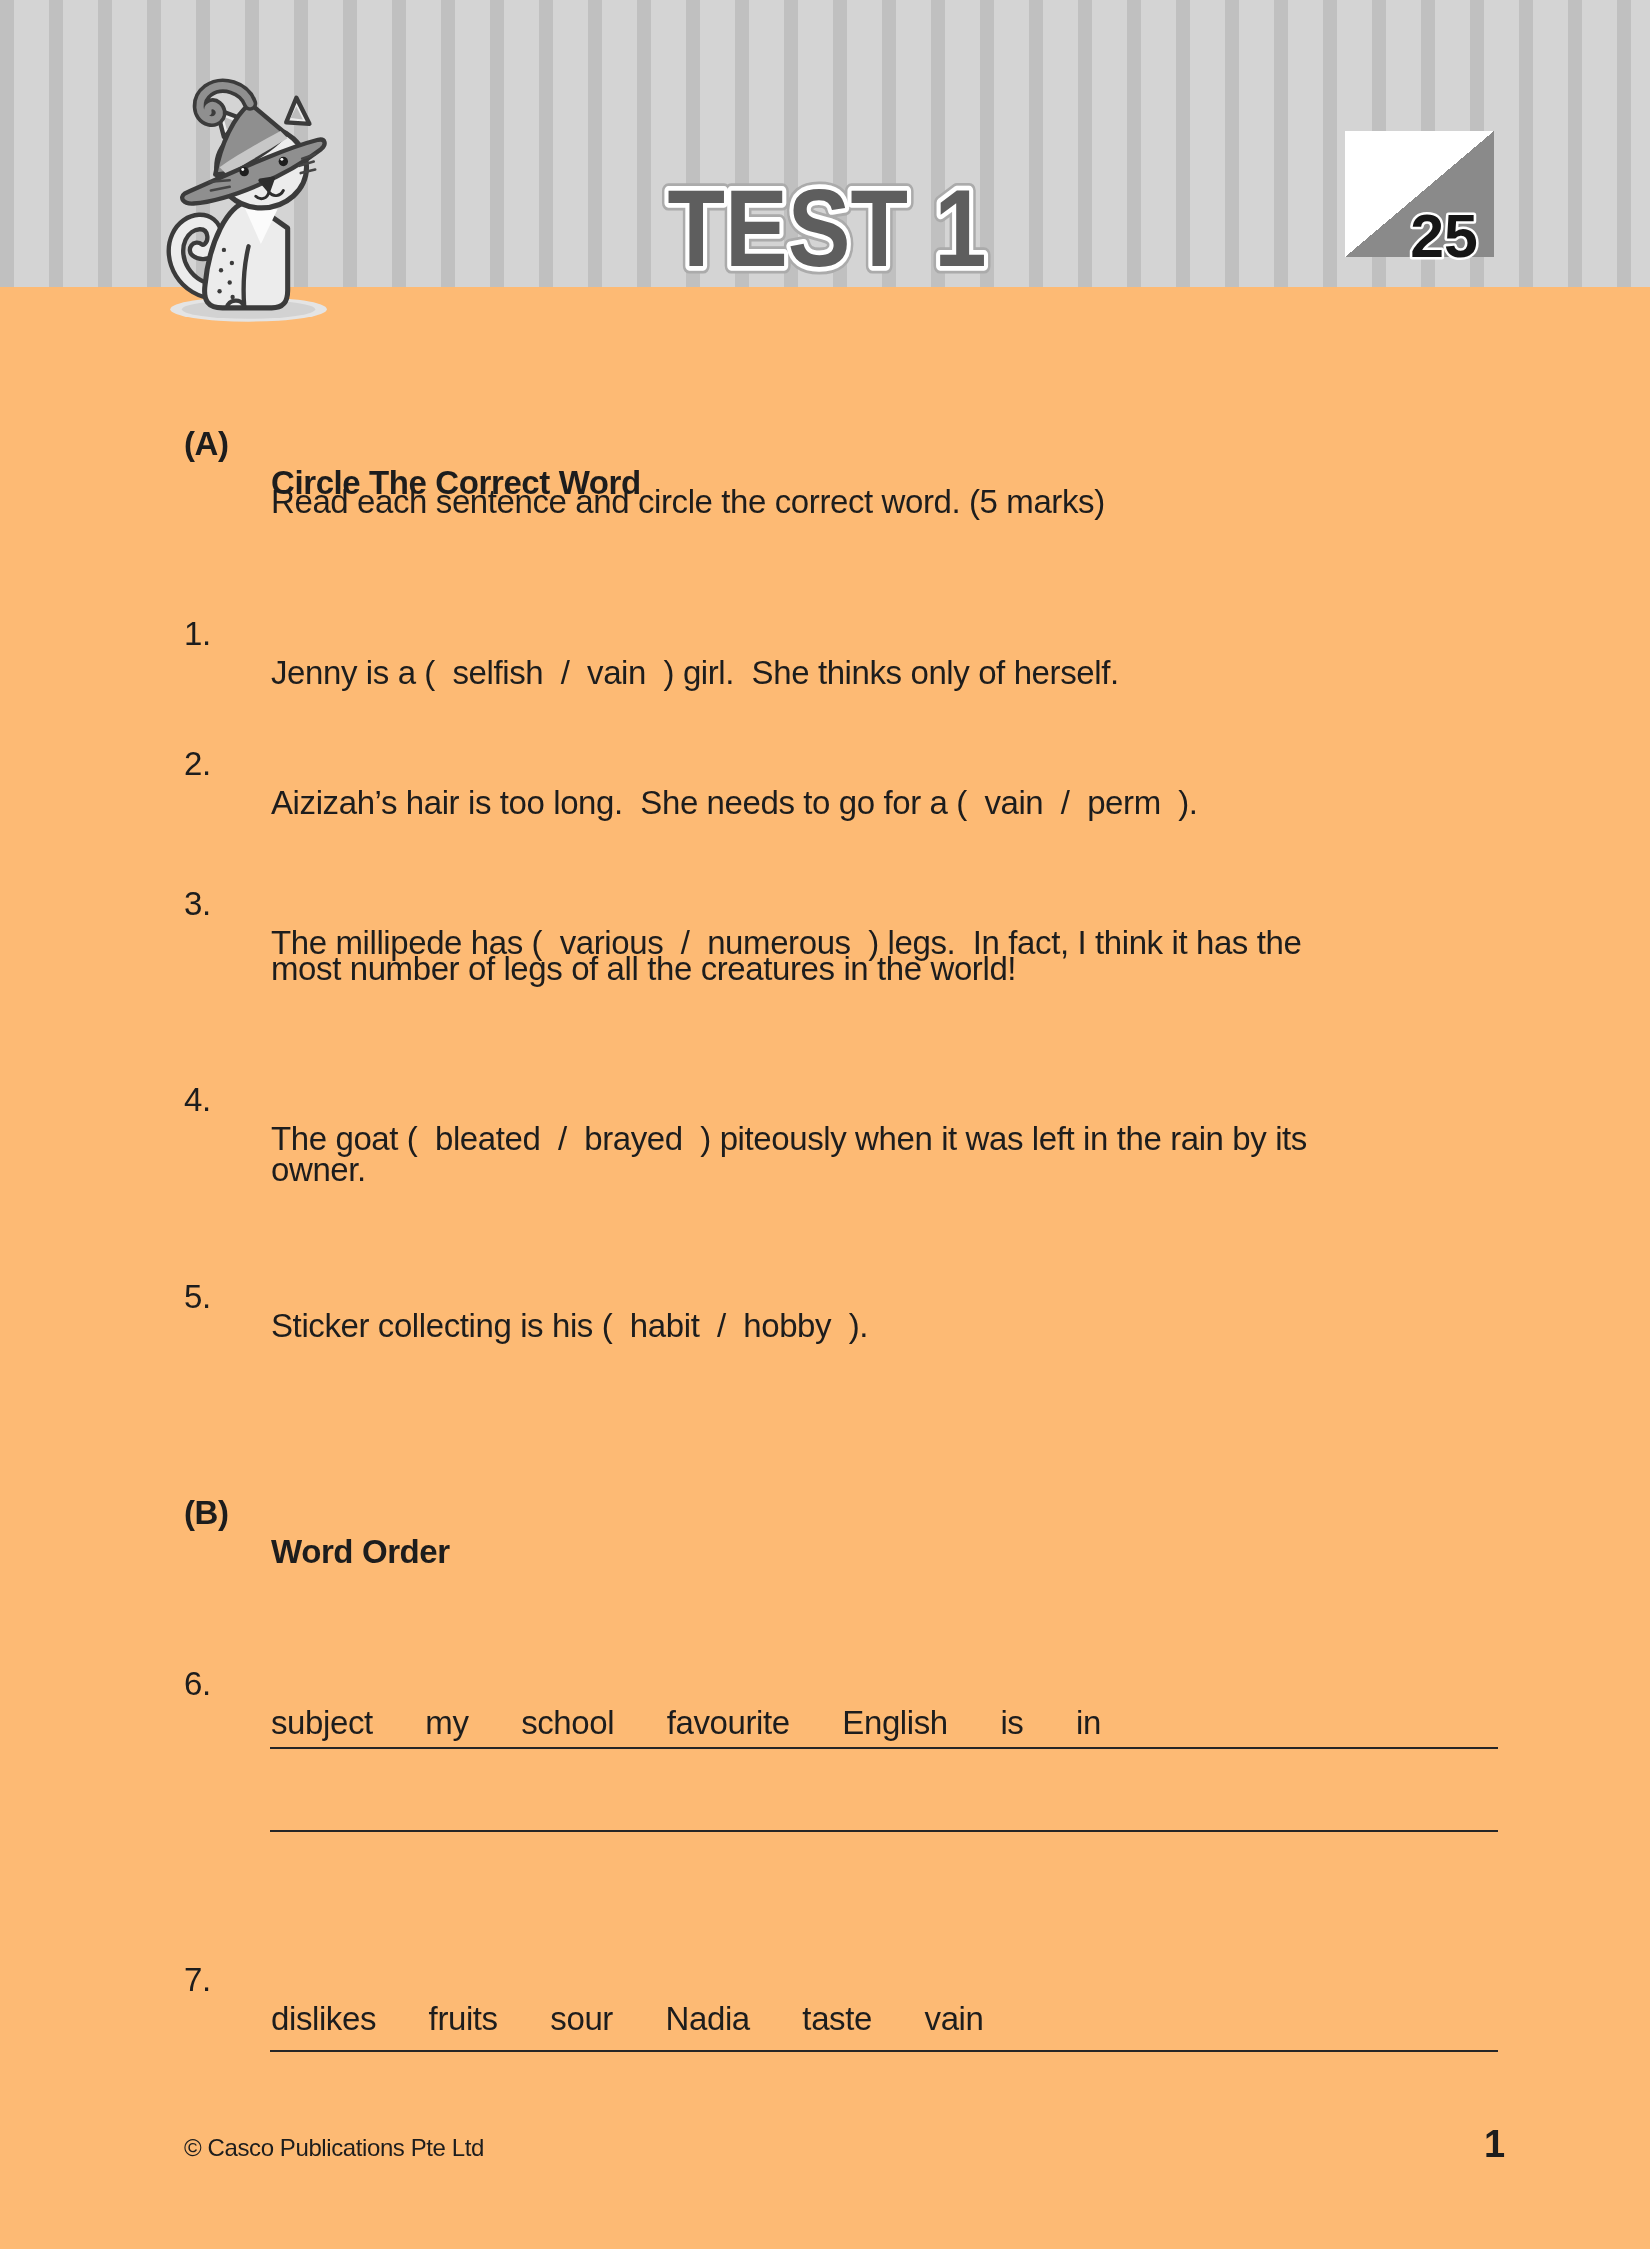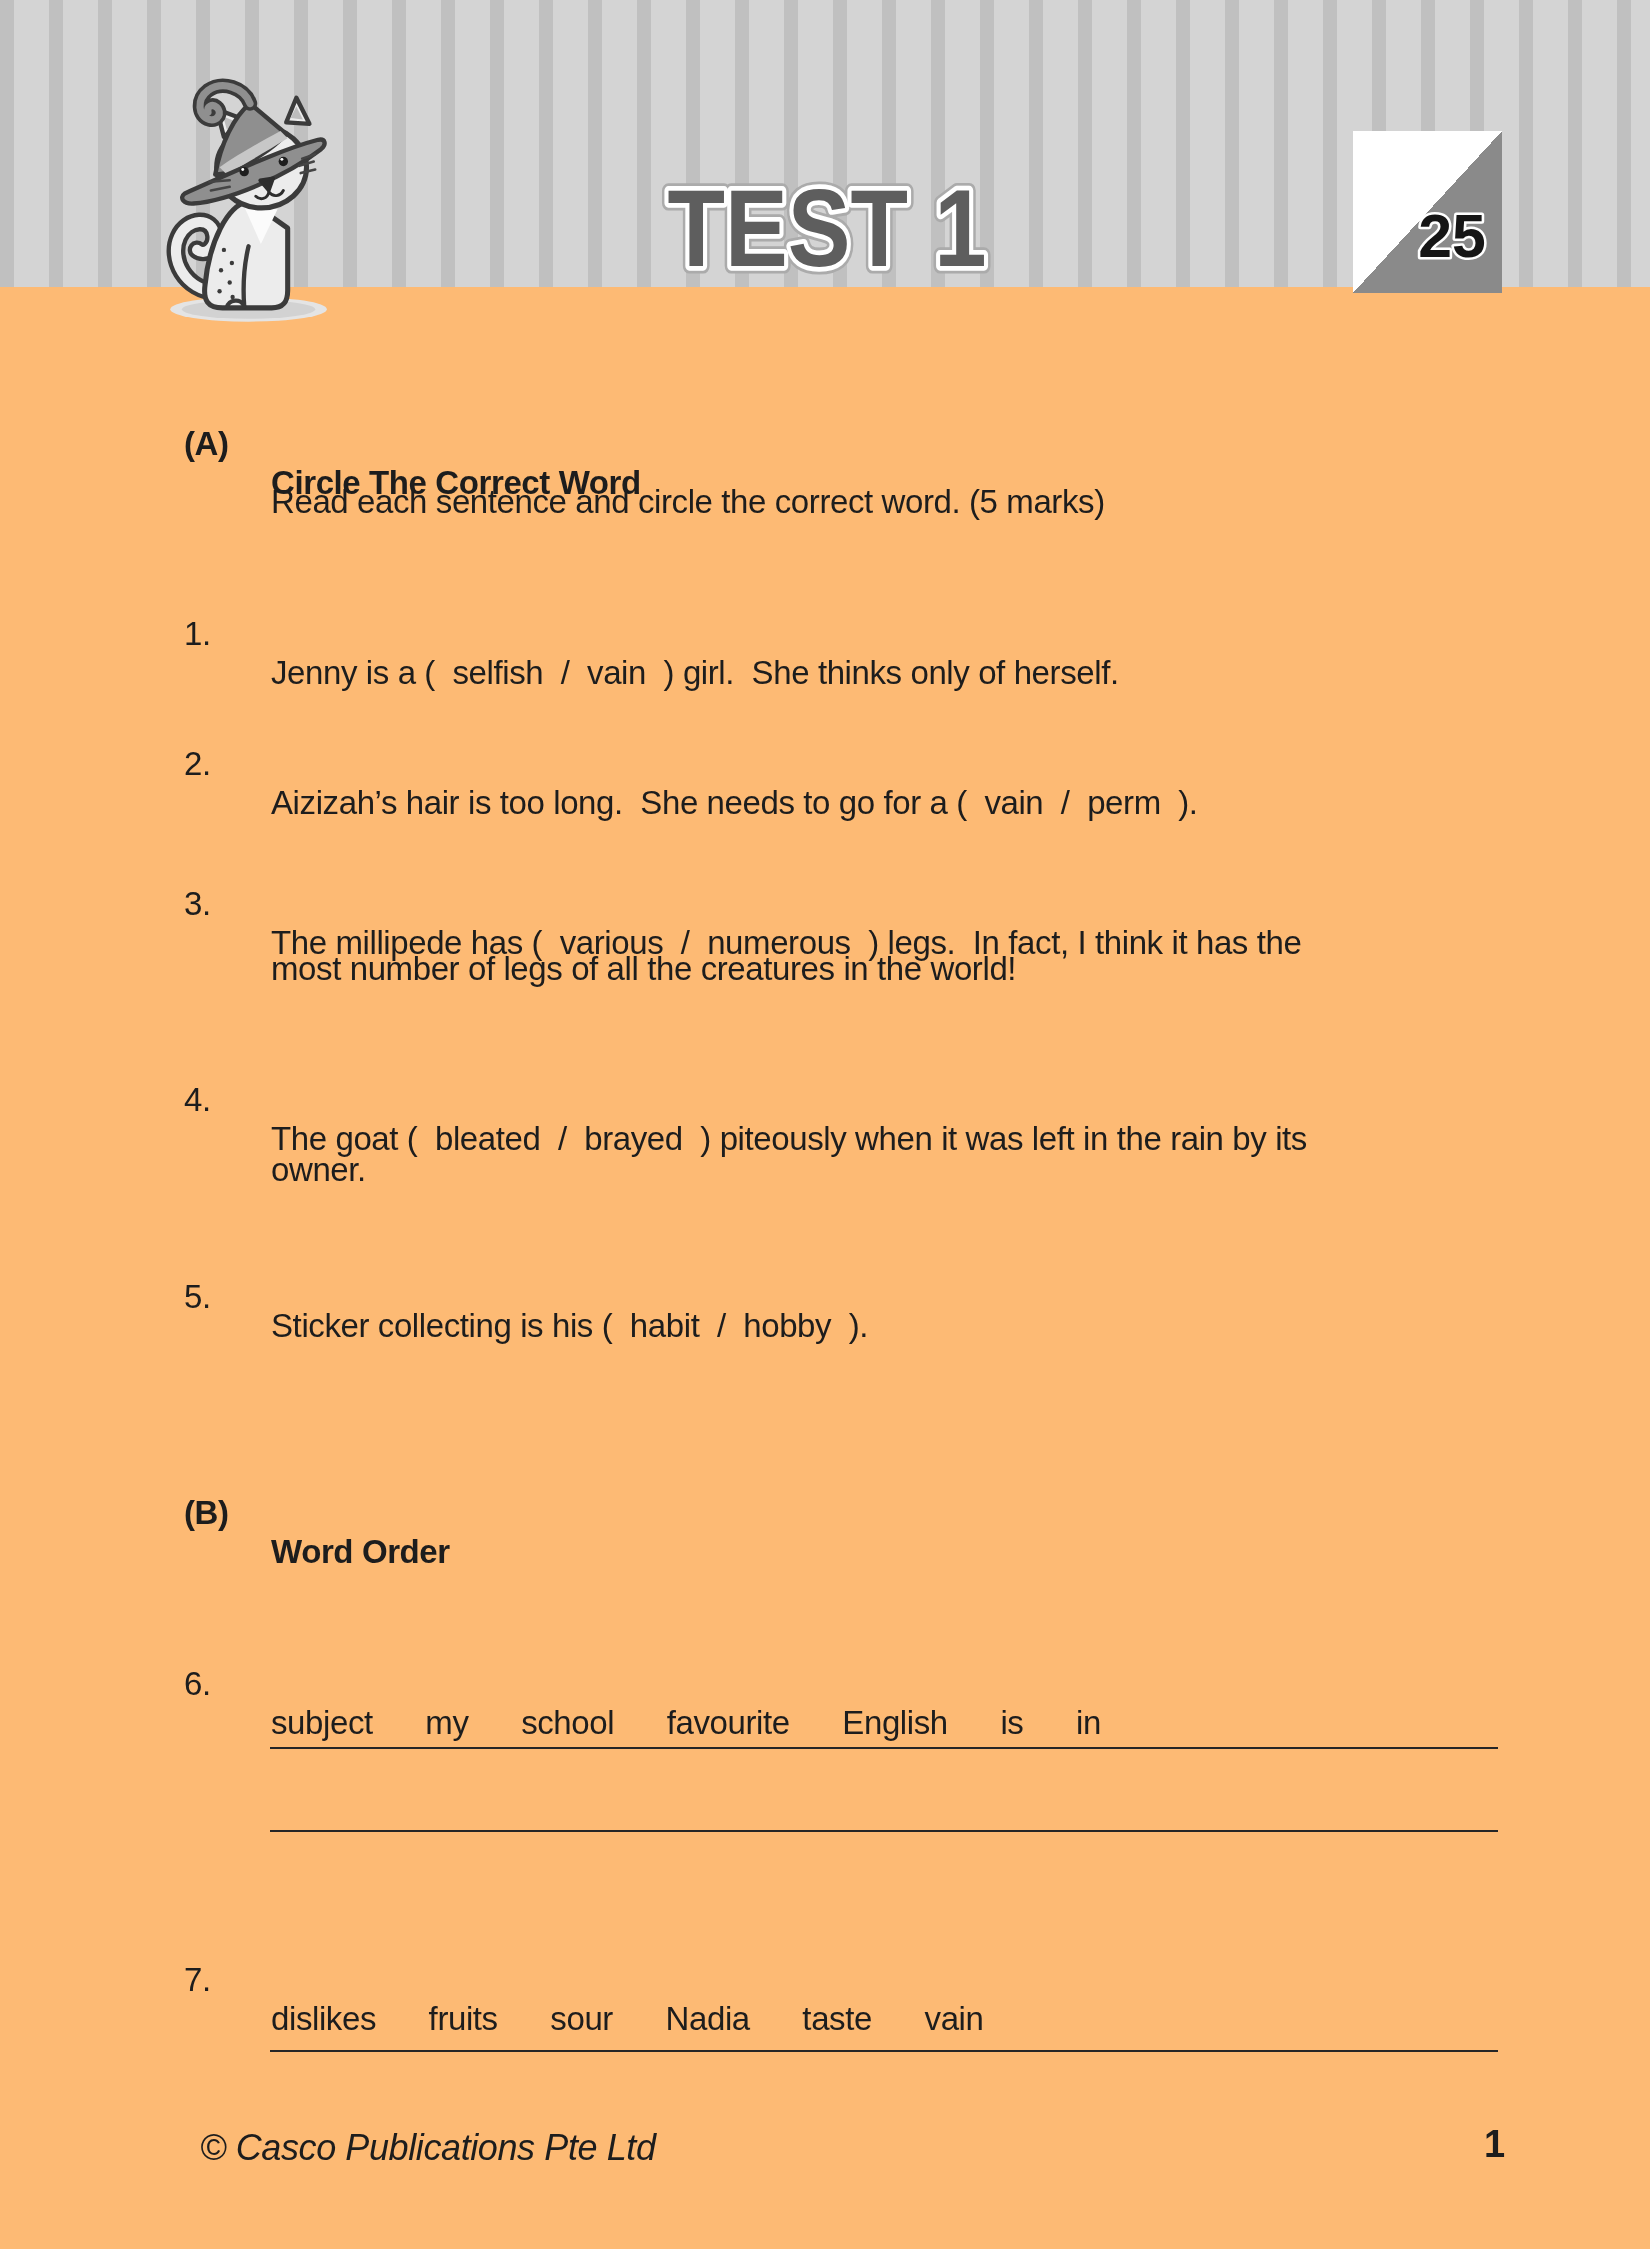--- a/index.html
+++ b/index.html
@@ -2,33 +2,33 @@
 <html style="font-size:11.6px"><head>
 <meta charset="utf-8">
 <style>
   html,body{margin:0;padding:0;background:#ffffff;}
   .page{position:relative;width:1651px;height:2250px;background:#fdba74;overflow:hidden;
         font-family:"Liberation Sans","DejaVu Sans",sans-serif;color:#1d1d1d;}
   
   .header{position:absolute;left:0;top:0;width:1651px;height:287px;
           background:repeating-linear-gradient(90deg,#c0c0c0 0 13.8px,#d4d4d4 13.8px 49px);}
   .title-svg{position:absolute;left:653px;top:160px;width:348px;height:127px;overflow:visible;}
-  .badge{position:absolute;left:1345px;top:131px;width:149px;height:162px;
-         background:linear-gradient(to bottom right,#ffffff 0 50%,#8a8a8a 50% 100%);margin-left:8px;}
+  .badge{position:absolute;left:1345px;top:131px;width:149px;height:126px;
+         background:linear-gradient(to bottom right,#ffffff 0 50%,#8a8a8a 50% 100%);}
   .badge-svg{position:absolute;left:0;top:0;width:149px;height:139px;overflow:visible;}
   .cat{position:absolute;left:163px;top:76px;width:174px;height:250px;}
   
   .row{position:absolute;left:0;width:1651px;height:39px;font-size:33px;line-height:39px;
        letter-spacing:-0.4px;white-space:pre;}
   .row .num{position:absolute;left:184px;}
   .row .txt{position:absolute;left:271px;}
   .bold{font-weight:bold;}
   .ans{position:absolute;left:270px;width:1228px;height:0;border-top:2.9px solid #262626;}
-  .copyright{position:absolute;left:200px;top:2129px;font-size:36px;line-height:38px;
-             letter-spacing:-0.4px;white-space:pre;font-style:italic;}
+  .copyright{position:absolute;left:184px;top:2129px;font-size:24px;line-height:38px;
+             letter-spacing:-0.4px;white-space:pre;}
   .pagenum{position:absolute;left:1484px;top:2122px;font-size:38px;line-height:44px;font-weight:bold;}
 </style>
 </head>
 <body>
 
 <div class="page">
 
   <div class="header"></div>
 
   <svg class="title-svg" viewBox="0 0 480 175">

